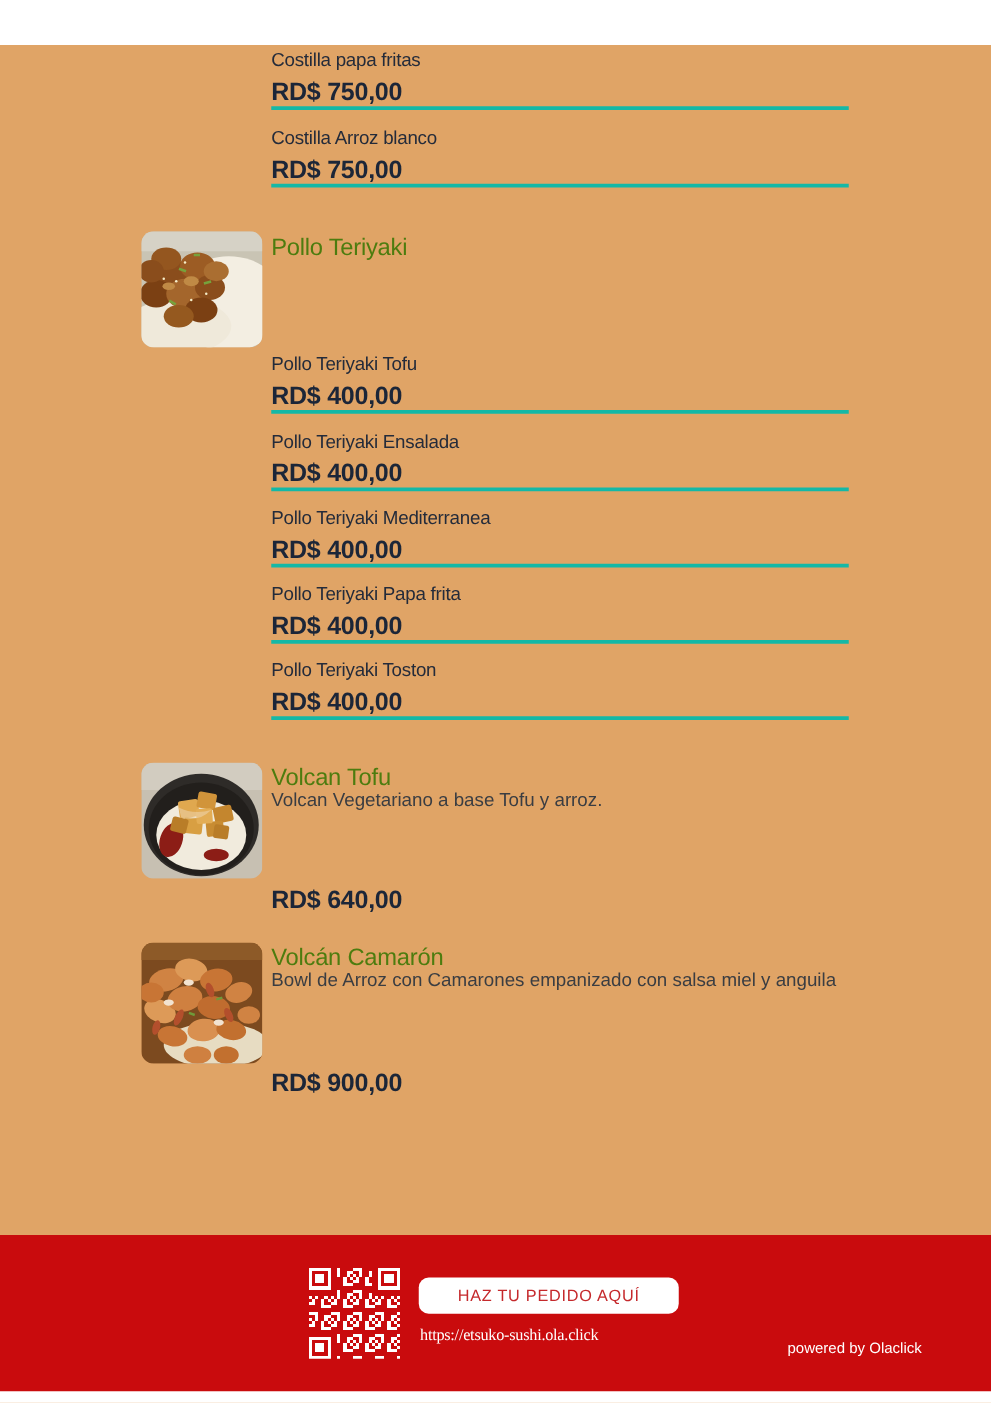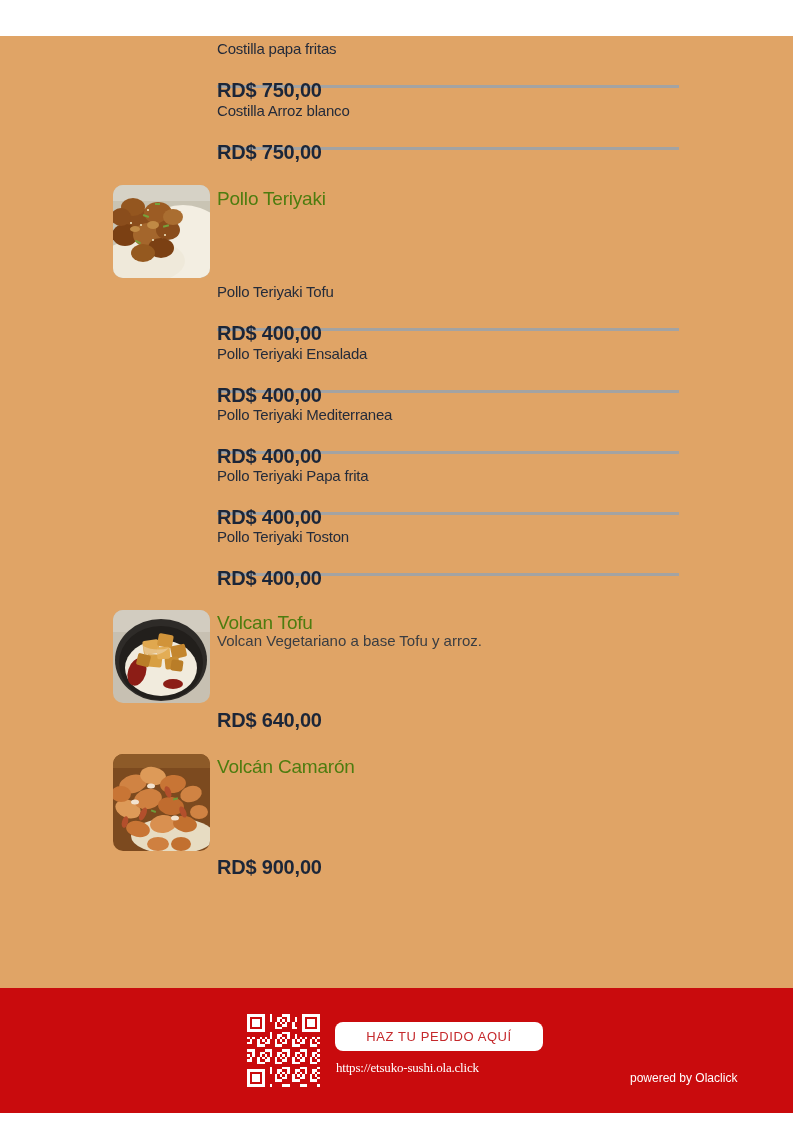--- a/index.html
+++ b/index.html
@@ -2,23 +2,23 @@
 <html><head>
 <meta charset="utf-8">
 <style>
   html,body{margin:0;padding:0;background:#fff;}
   body{font-family:"Liberation Sans",sans-serif;}
   .page{position:relative;width:793px;height:1122px;background:#ffffff;overflow:hidden;}
   .content-bg{position:absolute;top:36px;left:0;width:793px;height:952px;background:#e0a466;}
   .footer{position:absolute;top:988px;left:0;width:793px;height:125px;background:#c90b0d;}
 
   
-  .vrow{position:absolute;left:217px;width:462px;height:45px;border-bottom:3px solid #a3a3a3;cursor:pointer;}
+  .vrow{position:absolute;left:217px;width:462px;height:45px;border-bottom:3px solid #14b8a6;cursor:pointer;}
   .vname{font-size:15px;line-height:17px;color:#242b3a;letter-spacing:-0.2px;}
-  .vprice{margin-top:21px;font-size:20px;line-height:24px;font-weight:bold;color:#1c2638;letter-spacing:-0.2px;}
+  .vprice{margin-top:5px;font-size:20px;line-height:24px;font-weight:bold;color:#1c2638;letter-spacing:-0.2px;}
 
   
   .photo{position:absolute;left:113px;width:97px;height:93px;border-radius:10px;overflow:hidden;}
   .photo svg{display:block;width:100%;height:100%;}
   .sec-title{position:absolute;left:217px;font-size:19px;line-height:22px;color:#4d7c0f;letter-spacing:-0.2px;}
   .sec-desc{position:absolute;left:217px;font-size:15px;line-height:13px;color:#3a3d42;}
   .sec-price{position:absolute;left:217px;font-size:20px;line-height:24px;font-weight:bold;color:#1c2638;letter-spacing:-0.2px;}
 
   
   .qr{position:absolute;left:247px;top:26px;width:73px;height:73px;}
@@ -143,20 +143,21 @@
       <ellipse cx="12" cy="68" rx="3" ry="6" fill="#b34f2c" transform="rotate(15 12 68)"></ellipse>
       <ellipse cx="70" cy="58" rx="3" ry="6" fill="#b34f2c" transform="rotate(-25 70 58)"></ellipse>
       <ellipse cx="38" cy="32" rx="4" ry="2.5" fill="#f2e3d0"></ellipse>
       <ellipse cx="22" cy="48" rx="4" ry="2.5" fill="#f2e3d0"></ellipse>
       <ellipse cx="62" cy="64" rx="4" ry="2.5" fill="#f2e3d0"></ellipse>
       <rect x="38" y="56" width="5" height="2" fill="#6f9a3a" transform="rotate(20 40 57)"></rect>
       <rect x="60" y="44" width="5" height="2" fill="#6f9a3a" transform="rotate(-15 62 45)"></rect>
     </svg>
   </div>
   <div class="sec-title" style="top:756px">Volcán Camarón</div>
+  <div class="sec-desc" style="top:778px">Bowl de Arroz con Camarones empanizado con salsa miel y anguila</div>
   <div class="sec-price" style="top:855px">RD$ 900,00</div>
 
   <div class="footer">
     <svg id="qr" class="qr" viewBox="0 0 29 29" shape-rendering="crispEdges">
         <rect x="0" y="0" width="7" height="7" fill="#fff"></rect>
         <rect x="1" y="1" width="5" height="5" fill="#c90b0d"></rect>
         <rect x="2" y="2" width="3" height="3" fill="#fff"></rect>
         <rect x="22" y="0" width="7" height="7" fill="#fff"></rect>
         <rect x="23" y="1" width="5" height="5" fill="#c90b0d"></rect>
         <rect x="24" y="2" width="3" height="3" fill="#fff"></rect>

